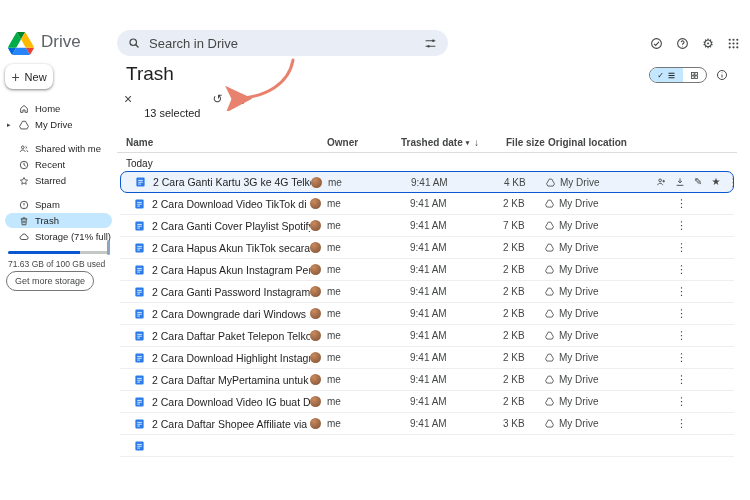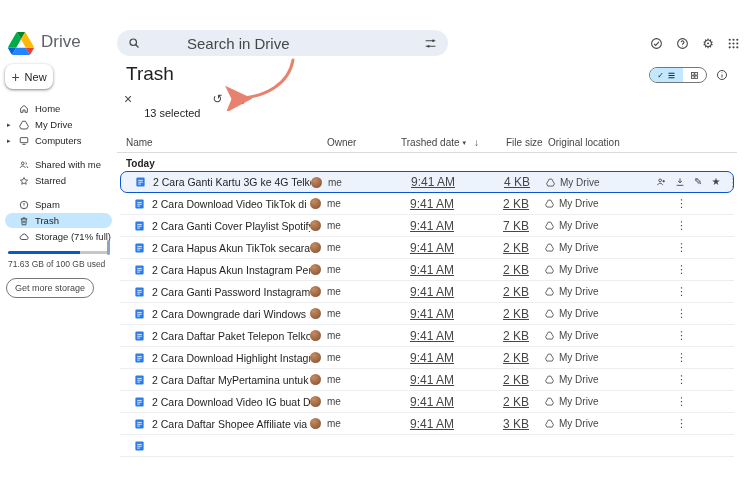--- a/index.html
+++ b/index.html
@@ -7,38 +7,38 @@
   body { position:relative; background:#fff; font-family:"Liberation Sans",sans-serif; color:#1f1f1f; overflow:hidden; }
   button { font:inherit; background:none; border:none; padding:0; color:inherit; cursor:pointer; }
   svg { display:block; }
 
   
   .header { position:absolute; top:28px; left:8px; right:10px; height:30px; display:flex; align-items:center; }
   .logo-area { width:109px; display:flex; align-items:flex-start; gap:7px; }
   .logo svg { width:26px; height:23px; }
   .app-name { font-size:17px; color:#5f6368; }
   .search-bar { width:331px; height:26px; background:#e9eef6; border-radius:13px; display:flex; align-items:center; padding:0 11px; gap:9px; color:#444746; }
-  .search-bar .q { flex:1; font-size:15px; color:#444746;margin-left:38px; }
+  .search-bar .q { flex:1; font-size:13px; color:#444746; }
   .header-icons { margin-left:auto; display:flex; align-items:center; gap:13px; color:#444746; }
   .hicon svg { width:13px; height:13px; }
   .gear-glyph { font-size:13px; line-height:1; }
 
   
   .sidebar { position:absolute; left:0; top:58px; width:117px; padding:4px 5px 0 5px; }
   .new-btn { width:48px; height:25px; background:#fff; border-radius:8px; box-shadow:0 1px 2px rgba(0,0,0,.3),0 1px 3px 1px rgba(0,0,0,.15); display:flex; align-items:center; justify-content:center; gap:5px; font-size:11px; margin:2px 0 12px 0; }
   .plus { font-size:14px; line-height:1; color:#444746; }
   .nav-item { height:15px; display:flex; align-items:center; gap:6px; padding-left:14px; font-size:9.5px; border-radius:8px; position:relative; margin-bottom:1px; color:#1f1f1f; }
   .nav-item .chev { position:absolute; left:2px; font-size:7px; color:#444746; }
   .nav-item.active { background:#c2e7ff; }
   .nav-item svg { width:10px; height:10px; flex:none; color:#444746; }
   .nav-gap { height:8px; }
   .storage-bar { height:3px; background:#c4c7c5; border-radius:2px; margin:7px 3px 5px 3px; overflow:hidden; }
   .storage-fill { height:100%; background:#0b57d0; }
   .storage-text { font-size:8.5px; color:#444746; padding-left:3px; }
-  .storage-btn { margin:9px 0 0 1px; height:20px; width:88px; border:1px solid #747775; border-radius:10px; font-size:9px; color:#444746; }
+  .storage-btn { margin:2px 0 0 1px; height:20px; width:88px; border:1px solid #747775; border-radius:10px; font-size:9px; color:#444746; }
   .side-scroll-thumb { position:absolute; right:7px; top:182px; width:3px; height:15px; background:#8ca6c0; border-radius:2px; }
 
   
   .main { position:absolute; left:117px; top:58px; width:620px; height:404px; overflow:hidden; }
   .page-title { position:absolute; left:9px; top:5px; font-size:19px; font-weight:400; }
   .view-controls { position:absolute; right:9px; top:9px; display:flex; align-items:center; gap:9px; color:#444746; }
   .toggle { display:flex; height:16px; border:1px solid #747775; border-radius:9px; overflow:hidden; }
   .toggle .seg { display:flex; align-items:center; gap:3px; padding:0 7px; }
   .seg-check { font-size:8px; color:#1f1f1f; }
   .seg.list { background:#c2e7ff; }
@@ -49,38 +49,38 @@
   .close-x { font-size:14px; line-height:1; }
   .sel-count { font-size:11px; color:#1f1f1f;margin-top:28px; }
   .restore-glyph { font-size:12px; line-height:1; }
   .tool-icon svg { width:12px; height:12px; }
 
   .banner { position:absolute; left:0; top:54px; width:620px; height:21px; background:#f1f3f5; display:flex; align-items:center; padding:0 14px; font-size:10.5px; }
   .banner .hl { background:#a8c7fa; padding:0 1px; }
   .empty-trash { margin-left:auto; font-size:10.5px; color:#444746; }
 
   .thead { position:absolute; left:0; top:78px; width:620px; height:17px; border-bottom:1px solid #dadce0; font-size:10px; color:#444746; }
-  .thead > * { position:absolute; top:1px; }
+  .thead > * { position:absolute; top:1px;font-weight:bold; }
   .th-name { left:9px; }
   .th-owner { left:210px; }
   .th-trashed { left:284px; display:flex; gap:3px; align-items:center; }
   .th-caret { font-size:7px; }
   .th-sort { left:357px; font-size:10px; }
   .th-size { left:389px; }
   .th-loc { left:431px; }
 
-  .group-label { position:absolute; left:9px; top:100px; font-size:10px;font-weight:bold; }
+  .group-label { position:absolute; left:9px; top:100px; font-size:10px; }
 
   .rows { position:absolute; left:3px; top:113px; width:614px; }
   .file-row { height:22px; display:grid; grid-template-columns:18px 158px 100px 93px 42px 110px 1fr 26px; align-items:center; padding-left:14px; border-bottom:1px solid #eceef1; position:relative; }
   .cell-icon svg { width:11px; height:12px; }
   .cell-name { font-size:10.5px; white-space:nowrap; overflow:hidden; }
   .cell-owner { display:flex; align-items:center; gap:6px; font-size:10px; color:#444746; }
   .avatar { width:11px; height:11px; border-radius:50%; background:radial-gradient(circle at 35% 30%, #c98a5e, #7c4f32); flex:none; }
-  .cell-date, .cell-size { font-size:12px; color:#444746;text-decoration:underline; }
+  .cell-date, .cell-size { font-size:10px; color:#444746; }
   .cell-loc { display:flex; align-items:center; gap:5px; font-size:10px; color:#444746; }
   .cell-loc svg { width:9px; height:9px; }
   .row-actions { display:none; align-items:center; gap:9px; color:#444746; }
   .row-actions svg { width:10px; height:10px; }
   .glyph-icon { font-size:10px; line-height:1; }
   .kebab { color:#444746; font-size:11px; text-align:center; }
   .file-row.selected { background:#edf3fd; border:1.5px solid #0b57d0; border-radius:7px; }
   .file-row.selected .row-actions { display:flex; }
   .file-row.partial > *:not(.cell-icon) { visibility:hidden; }
 
@@ -162,38 +162,37 @@
       </svg>
     <span>Home</span>
   </div>
   <div class="nav-item">
     <span class="chev">▸</span>
     <svg viewBox="0 0 24 24" fill="none" stroke="currentColor" stroke-width="2.2" stroke-linejoin="round">
         <path d="M8.5 3h7l7 12.5-3.5 6h-14l-3.5-6z"></path>
       </svg>
     <span>My Drive</span>
   </div>
-  <div class="nav-item">
-    <span class="chev">▸</span>
-    <svg viewBox="0 0 24 24" fill="none" stroke="currentColor" stroke-width="2.2">
-        <rect x="3" y="4" width="18" height="12" rx="1.5"></rect>
-        <path d="M8 20h8"></path>
-      </svg>
-    <span>Computers</span>
-  </div>
 
   <div class="nav-gap"></div>
 
   <div class="nav-item">
     <svg viewBox="0 0 24 24" fill="none" stroke="currentColor" stroke-width="2.2">
         <circle cx="9" cy="8" r="3.2"></circle>
         <path d="M3 19c.8-3 3.2-4.5 6-4.5s5.2 1.5 6 4.5"></path>
         <path d="M16 5.5a3 3 0 0 1 0 5.5M18 14.8c1.7.7 2.7 2 3.2 4.2"></path>
       </svg>
     <span>Shared with me</span>
+  </div>
+  <div class="nav-item">
+    <svg viewBox="0 0 24 24" fill="none" stroke="currentColor" stroke-width="2.2">
+        <circle cx="12" cy="12" r="9"></circle>
+        <path d="M12 6.5V12l3.8 2.5"></path>
+      </svg>
+    <span>Recent</span>
   </div>
   <div class="nav-item">
     <svg viewBox="0 0 24 24" fill="none" stroke="currentColor" stroke-width="2">
         <path d="m12 3.5 2.6 5.6 6 .7-4.5 4.1 1.2 5.9L12 16.8l-5.3 3 1.2-5.9-4.5-4.1 6-.7z"></path>
       </svg>
     <span>Starred</span>
   </div>
 
   <div class="nav-gap"></div>
 

